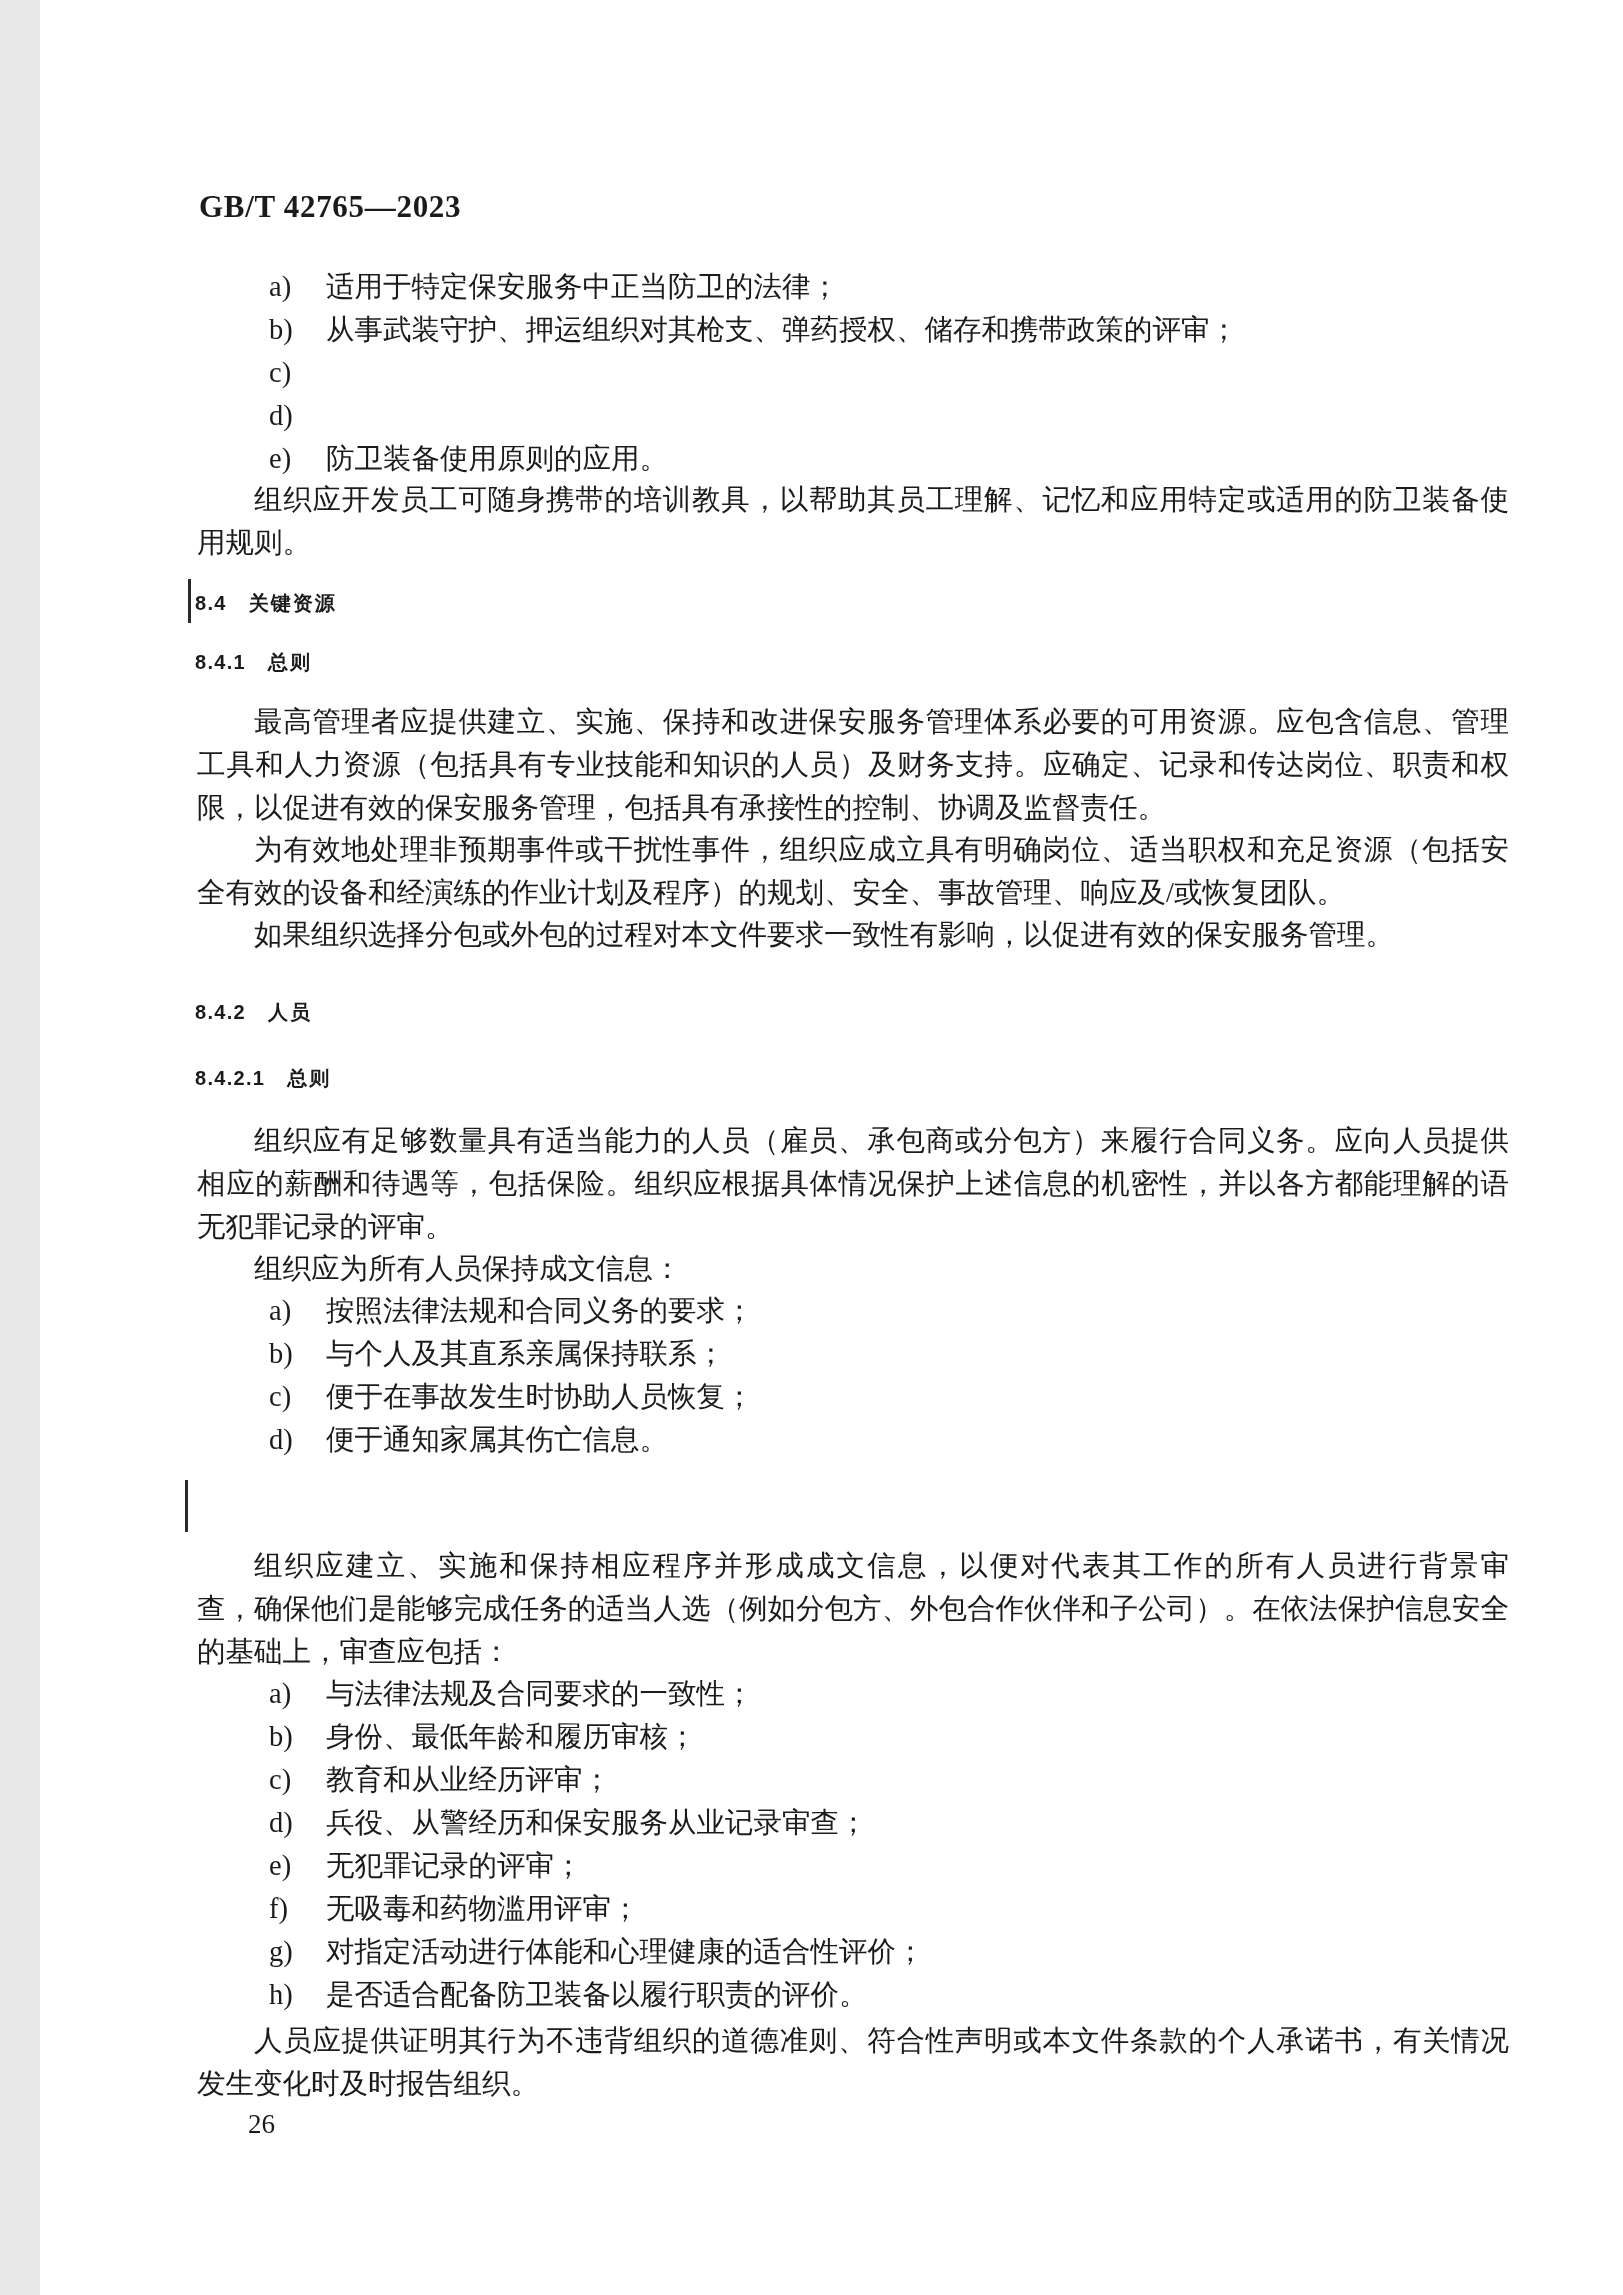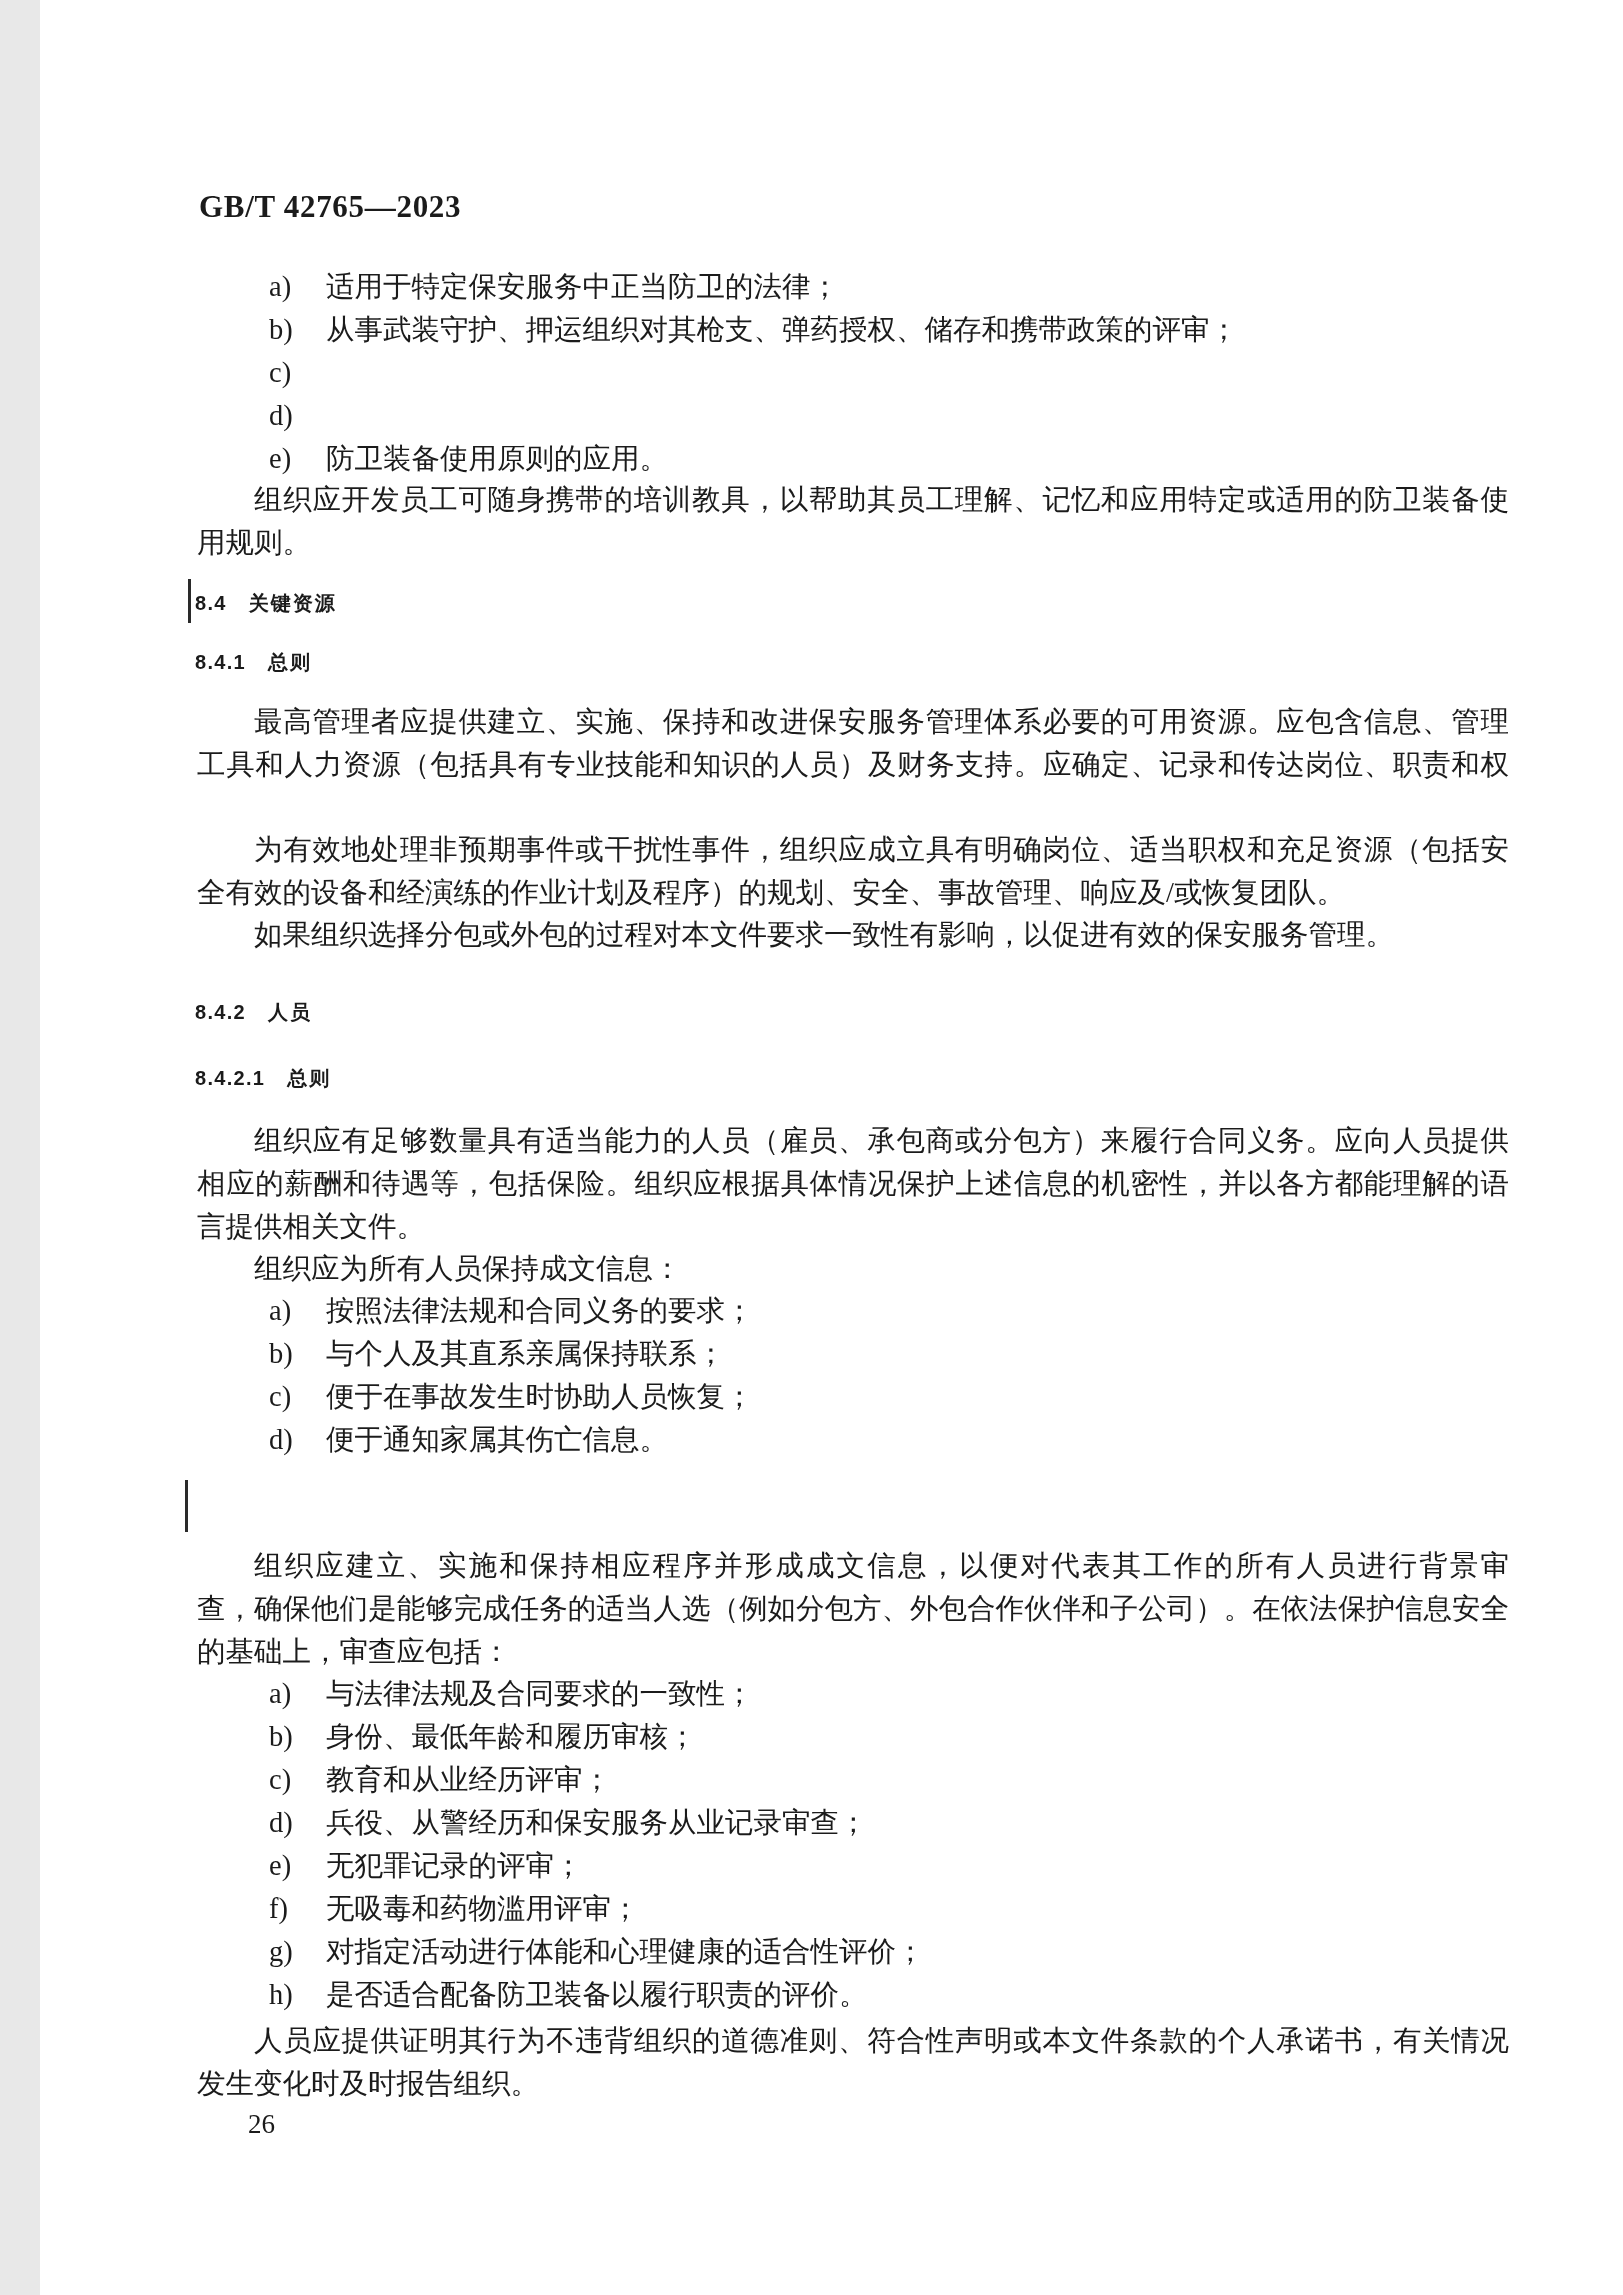--- a/index.html
+++ b/index.html
@@ -116,20 +116,21 @@
     <span class="h-num">8.4</span><span class="h-title">关键资源</span>
   </div>
 
   <div class="heading" style="top:641px">
     <span class="h-num">8.4.1</span><span class="h-title">总则</span>
   </div>
 
   <div class="block para" style="top:700px">
     <div class="pline first">最高管理者应提供建立、实施、保持和改进保安服务管理体系必要的可用资源。应包含信息、管理</div>
     <div class="pline">工具和人力资源（包括具有专业技能和知识的人员）及财务支持。应确定、记录和传达岗位、职责和权</div>
+    <div class="pline last">限，以促进有效的保安服务管理，包括具有承接性的控制、协调及监督责任。</div>
   </div>
 
   <div class="block para" style="top:828px">
     <div class="pline first">为有效地处理非预期事件或干扰性事件，组织应成立具有明确岗位、适当职权和充足资源（包括安</div>
     <div class="pline last">全有效的设备和经演练的作业计划及程序）的规划、安全、事故管理、响应及/或恢复团队。</div>
   </div>
 
   <div class="block para" style="top:913px">
     <div class="pline first last">如果组织选择分包或外包的过程对本文件要求一致性有影响，以促进有效的保安服务管理。</div>
   </div>
@@ -138,21 +139,21 @@
     <span class="h-num">8.4.2</span><span class="h-title">人员</span>
   </div>
 
   <div class="heading" style="top:1057px">
     <span class="h-num">8.4.2.1</span><span class="h-title">总则</span>
   </div>
 
   <div class="block para" style="top:1119px">
     <div class="pline first">组织应有足够数量具有适当能力的人员（雇员、承包商或分包方）来履行合同义务。应向人员提供</div>
     <div class="pline">相应的薪酬和待遇等，包括保险。组织应根据具体情况保护上述信息的机密性，并以各方都能理解的语</div>
-    <div class="pline last">言提供相关文件。</div>
+    <div class="pline last">无犯罪记录的评审。</div>
   </div>
 
   <div class="block" style="top:1247px">
     <div class="intro-line">组织应为所有人员保持成文信息：</div>
   </div>
 
   <div class="block" style="top:1289px">
     <div class="li">
       <span class="li-label">a)</span>
       <span class="li-text">按照法律法规和合同义务的要求；</span>

